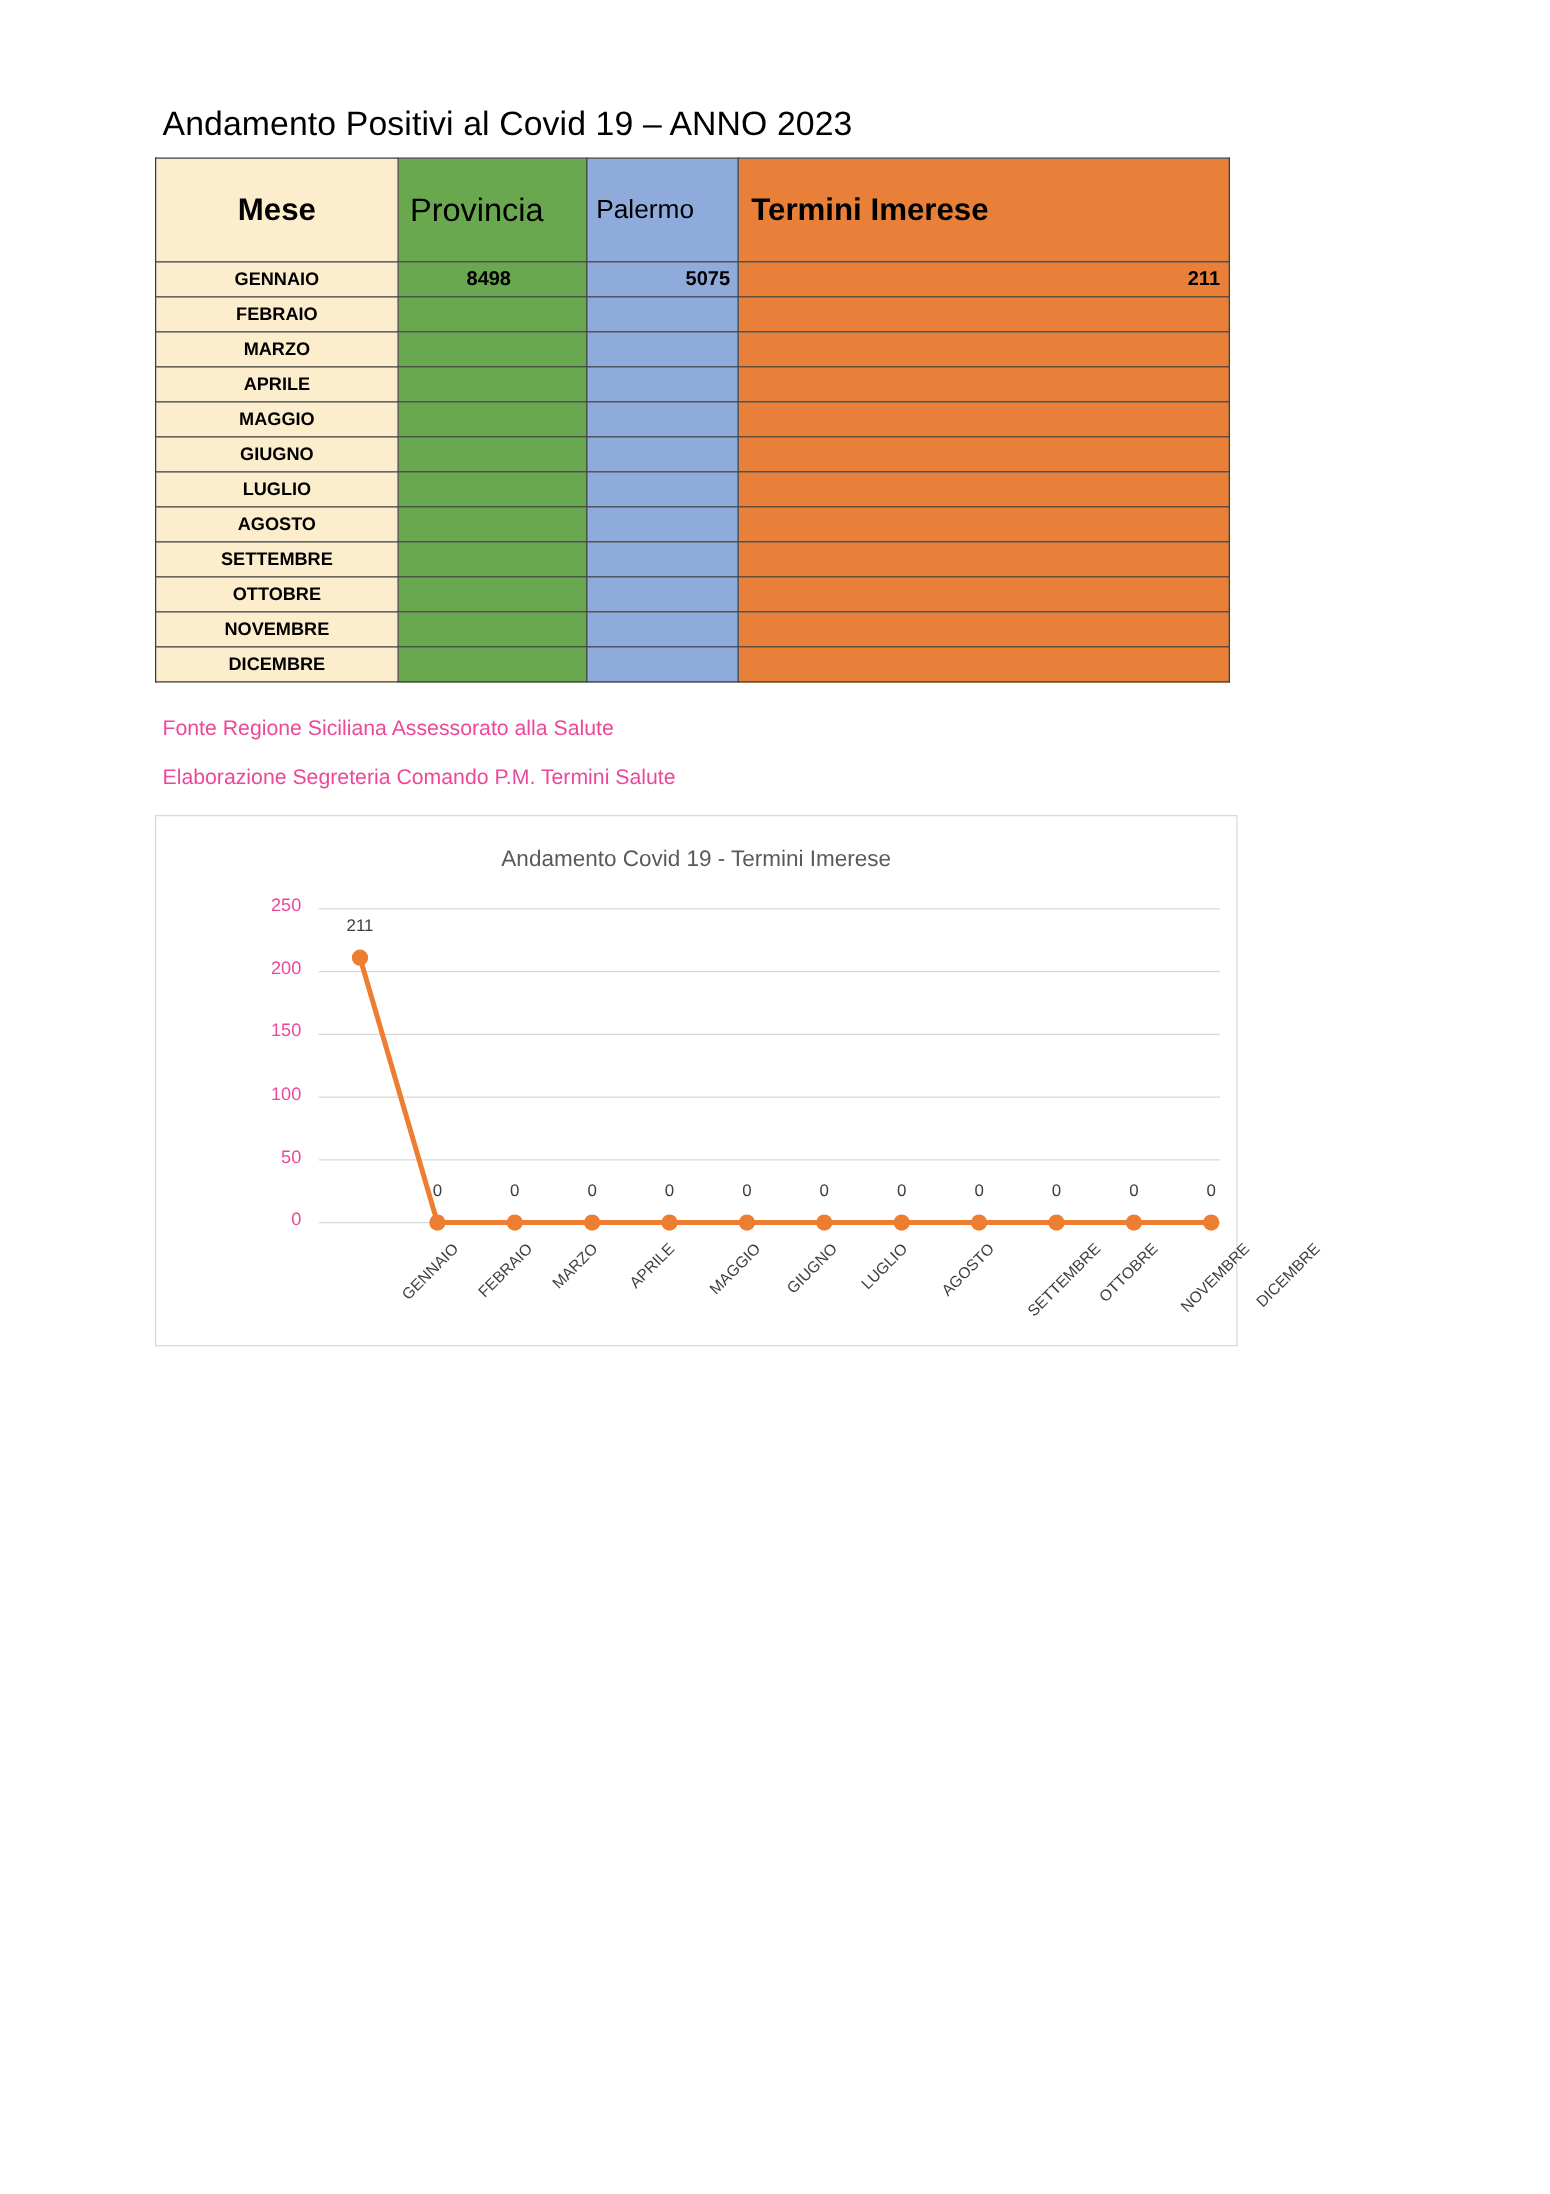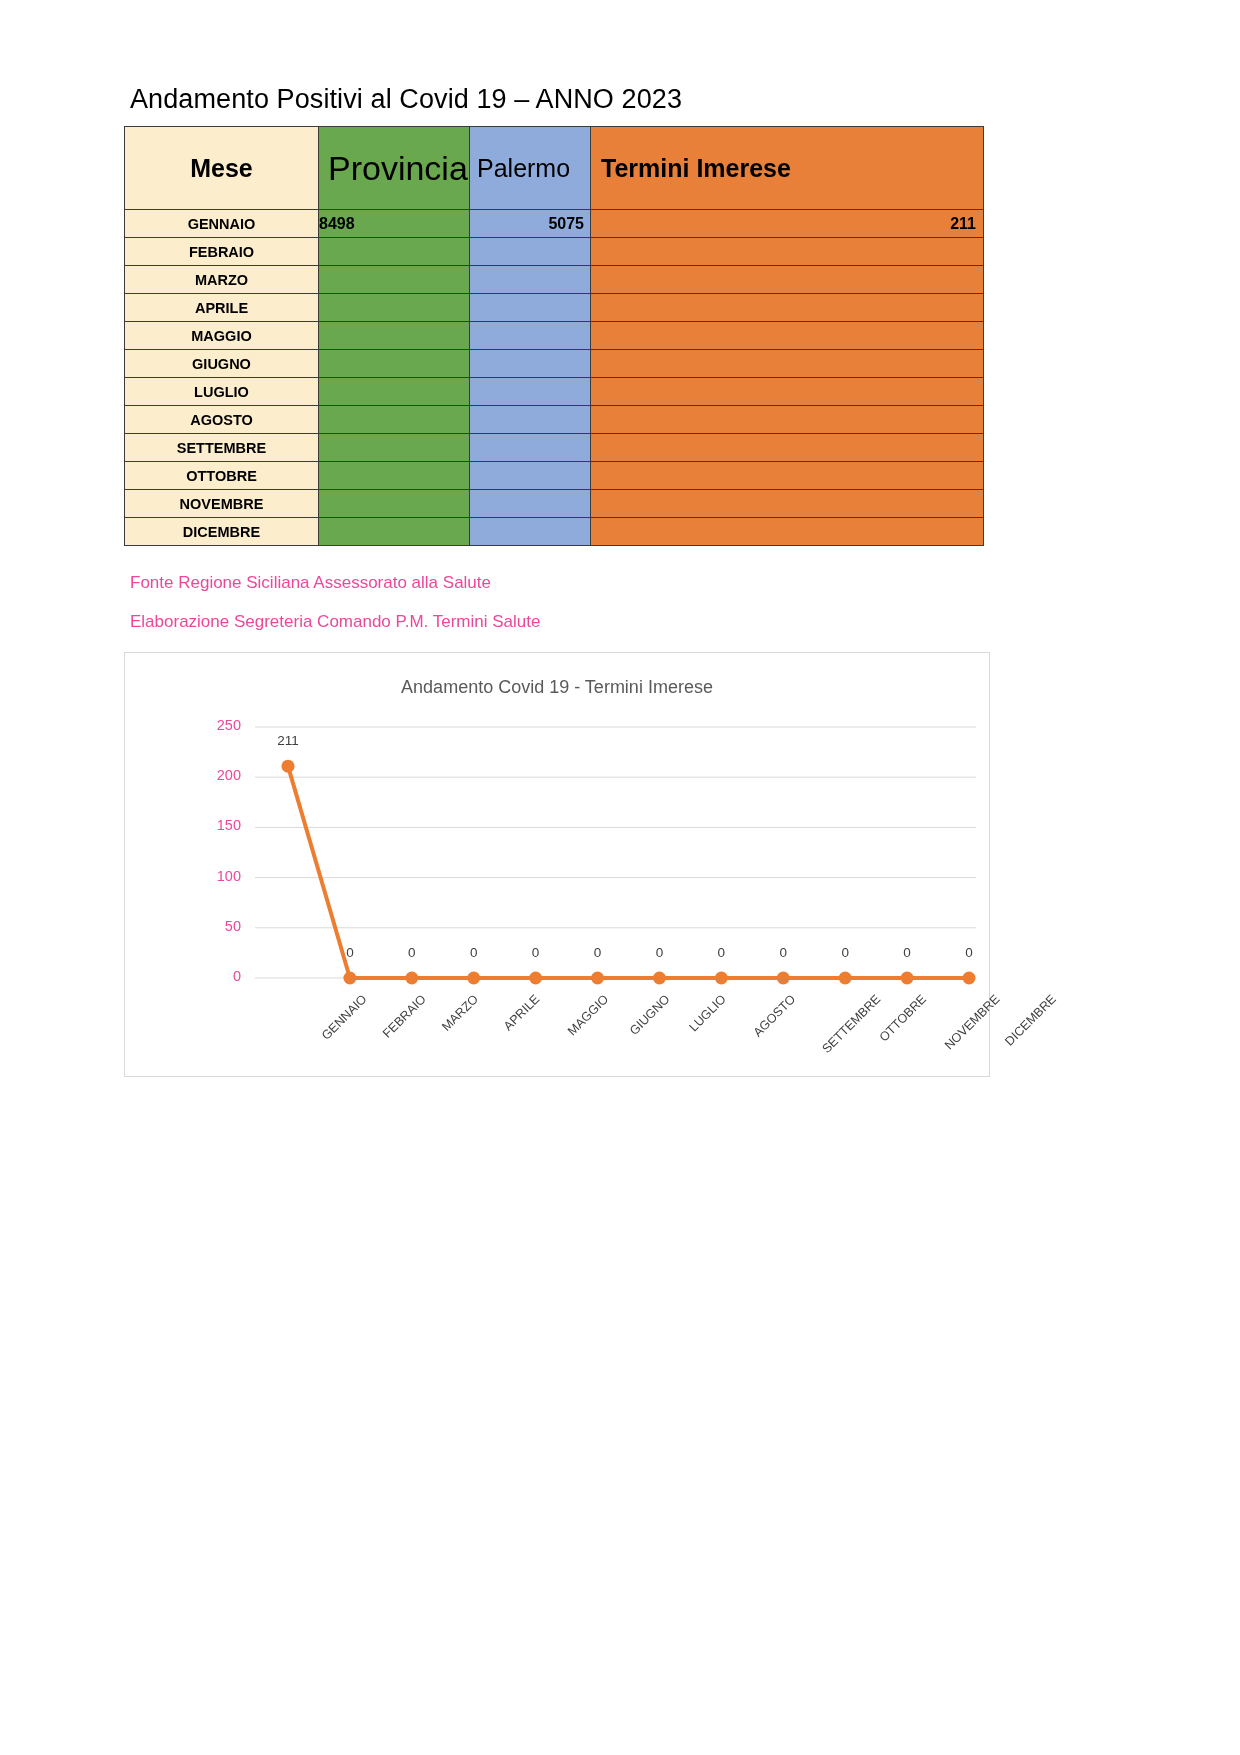--- a/index.html
+++ b/index.html
@@ -65,29 +65,29 @@
     font-weight: bold;
     color: #000;
   }
   .hdr-prov {
     background: #69a council;
   }
   .hdr-prov {
     background: #6aa84f;
     text-align: left;
     padding-left: 9px !important;
-    font-size: 34px;
+    font-size: 26px;
     font-weight: 400;
     color: #000;
   }
   .hdr-pale {
     background: #8eabdb;
     text-align: left;
     padding-left: 7px !important;
-    font-size: 25px;
+    font-size: 21px;
     font-weight: 400;
     color: #000;
   }
   .hdr-term {
     background: #e8803a;
     text-align: left;
     padding-left: 10px !important;
     font-size: 25px;
     font-weight: bold;
     color: #000;
@@ -96,21 +96,21 @@
   .data-table tbody tr { height: 28px; }
   .cell-mese {
     background: #fceecd;
     text-align: center;
     font-size: 14.5px;
     font-weight: bold;
     color: #000;
   }
   .cell-prov {
     background: #6aa84f;
-    text-align: left;
+    text-align: center;
     padding-right: 6px !important;
     font-size: 16px;
     font-weight: bold;
     color: #000;
   }
   .cell-pale {
     background: #8eabdb;
     text-align: right;
     padding-right: 6px !important;
     font-size: 16px;

